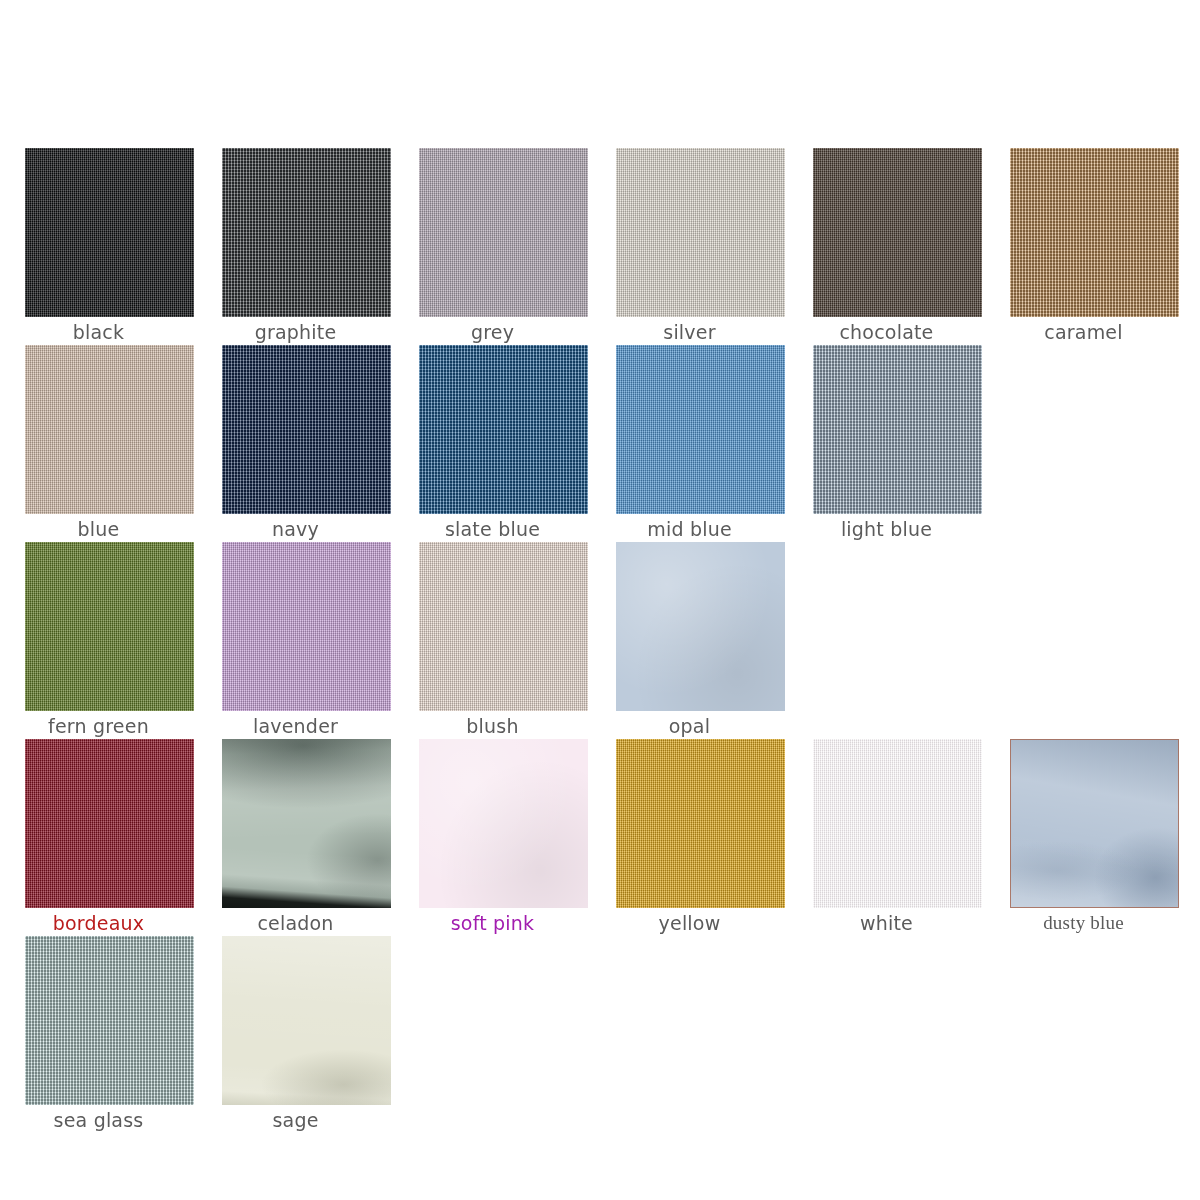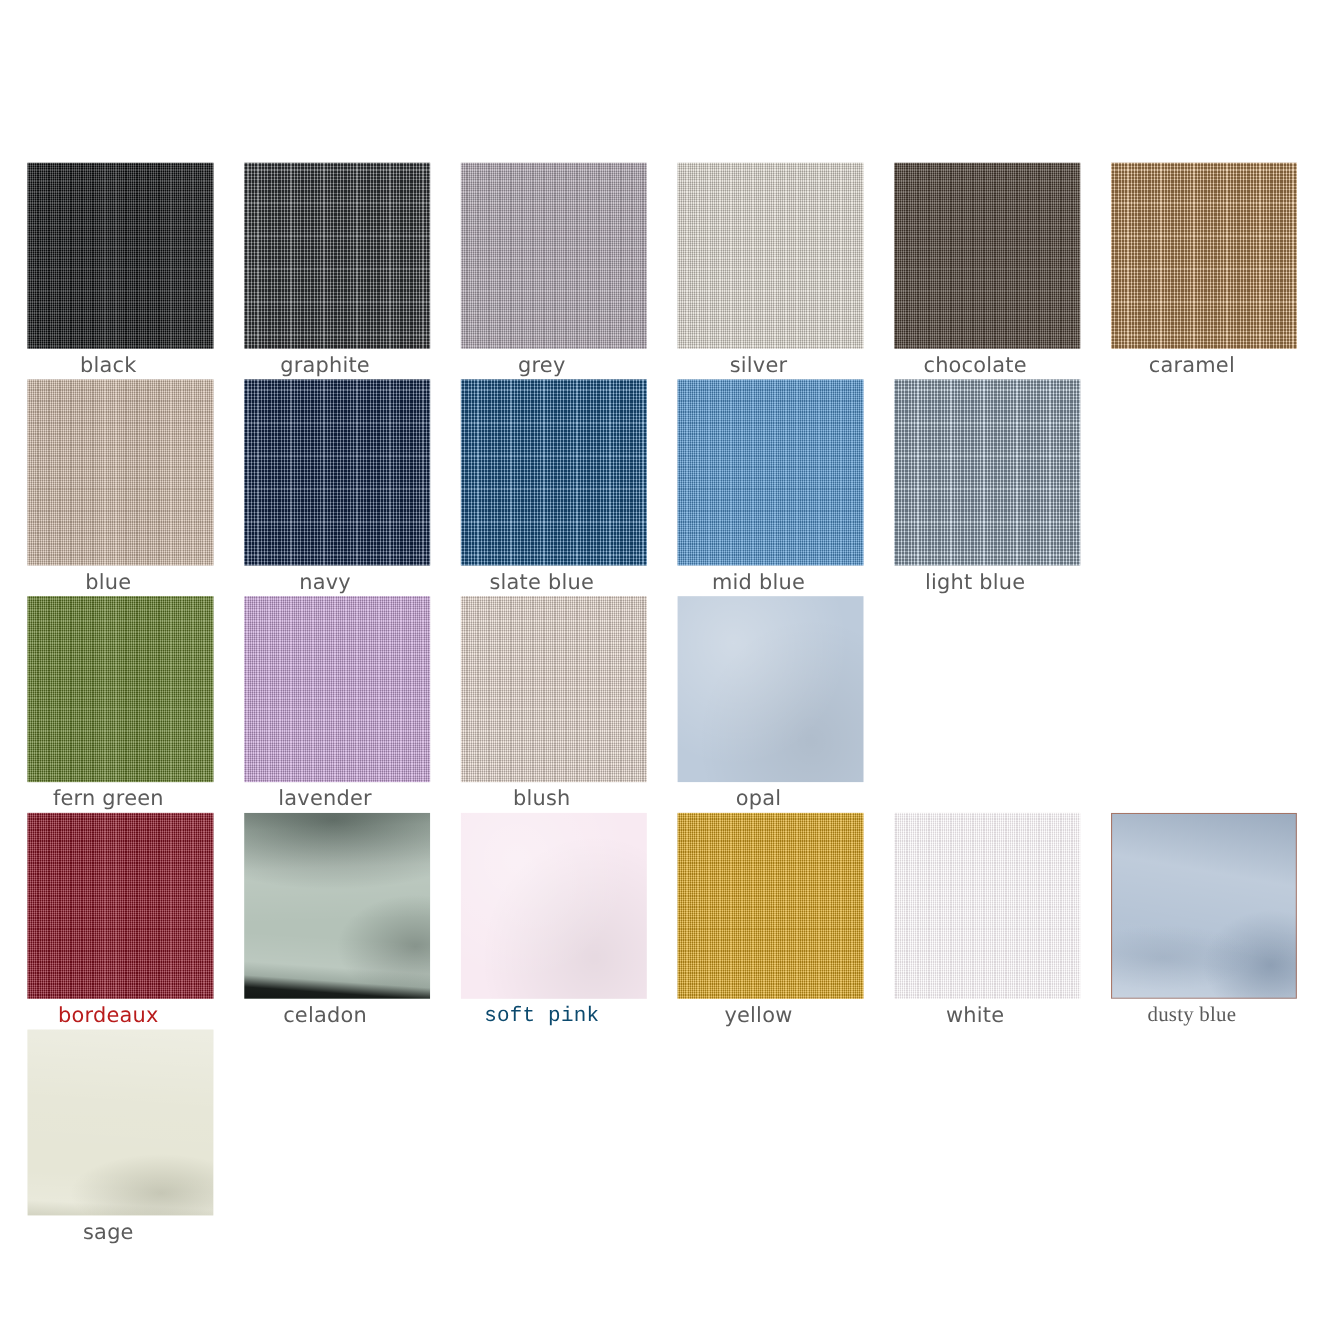--- a/index.html
+++ b/index.html
@@ -187,39 +187,43 @@
         <div class="swatch-label" style="color: #b91c1c;">bordeaux</div>
       </div>
       <div class="swatch-cell">
         <div class="swatch-tile tex-drape" style="background-color: rgb(180, 194, 184);">
           <div class="drape-shade" style="background-image:linear-gradient(178deg, rgba(60,70,66,0.30) 0%, rgba(60,70,66,0.05) 9%, rgba(255,255,255,0.12) 30%, rgba(255,255,255,0.00) 58%),radial-gradient(ellipse 150% 60% at 48% 4%, rgba(40,52,48,0.55), rgba(40,52,48,0) 62%),linear-gradient(4deg, rgba(12,16,14,0.96) 0%, rgba(12,16,14,0.92) 6%, rgba(120,133,126,0.35) 12%, rgba(255,255,255,0.10) 19%, rgba(255,255,255,0) 34%),radial-gradient(ellipse 60% 40% at 92% 72%, rgba(30,40,36,0.30), rgba(30,40,36,0) 70%);"></div>
         </div>
         <div class="swatch-label" style="color: rgb(91, 91, 91);">celadon</div>
       </div>
       <div class="swatch-cell">
         <div class="swatch-tile tex-wash" style="background-color: rgb(248, 234, 242);"></div>
-        <div class="swatch-label" style="color: #0c4a6e; font-family: Liberation Mono, monospace;">soft pink</div>
+        <div class="swatch-label" style="color: #a21caf;">soft pink</div>
       </div>
       <div class="swatch-cell">
         <div class="swatch-tile tex-weave" style="background-color: rgb(224, 168, 27);"></div>
         <div class="swatch-label" style="color: rgb(91, 91, 91);">yellow</div>
       </div>
       <div class="swatch-cell">
         <div class="swatch-tile tex-fine" style="background-color: rgb(247, 244, 245);"></div>
         <div class="swatch-label" style="color: rgb(91, 91, 91);">white</div>
       </div>
       <div class="swatch-cell">
         <div class="swatch-tile tex-drape" style="background-color: rgb(179, 194, 212);">
           <div class="drape-shade" style="background-image:linear-gradient(190deg, rgba(120,138,160,0.42) 0%, rgba(255,255,255,0.16) 34%, rgba(255,255,255,0.00) 70%),radial-gradient(ellipse 55% 45% at 86% 82%, rgba(95,115,140,0.45), rgba(95,115,140,0) 66%),linear-gradient(8deg, rgba(255,255,255,0.28) 0%, rgba(255,255,255,0.05) 22%, rgba(255,255,255,0) 40%),radial-gradient(ellipse 70% 26% at 28% 78%, rgba(110,128,150,0.26), rgba(110,128,150,0) 68%);box-shadow: inset 0 0 0 1px rgba(166,106,86,0.85);"></div>
         </div>
         <div class="swatch-label" style="color: rgb(91, 91, 91); font-family: Liberation Serif, serif;">dusty blue</div>
       </div>
     </div>
     <div class="swatch-row">
       <div class="swatch-cell">
+        <div class="swatch-tile tex-coarse" style="background-color: rgb(198, 228, 227);"></div>
+        <div class="swatch-label" style="color: rgb(91, 91, 91);">sea glass</div>
+      </div>
+      <div class="swatch-cell">
         <div class="swatch-tile tex-drape" style="background-color: rgb(230, 230, 214);">
           <div class="drape-shade" style="background-image:linear-gradient(184deg, rgba(255,255,255,0.30) 0%, rgba(255,255,255,0.05) 40%, rgba(0,0,0,0.00) 68%),radial-gradient(ellipse 70% 30% at 72% 88%, rgba(120,122,100,0.30), rgba(120,122,100,0) 70%),linear-gradient(3deg, rgba(140,142,120,0.22) 0%, rgba(255,255,255,0.12) 8%, rgba(255,255,255,0) 24%);"></div>
         </div>
         <div class="swatch-label" style="color: rgb(91, 91, 91);">sage</div>
       </div>
       <div class="swatch-cell empty"></div>
       <div class="swatch-cell empty"></div>
       <div class="swatch-cell empty"></div>
       <div class="swatch-cell empty"></div>
     </div>

